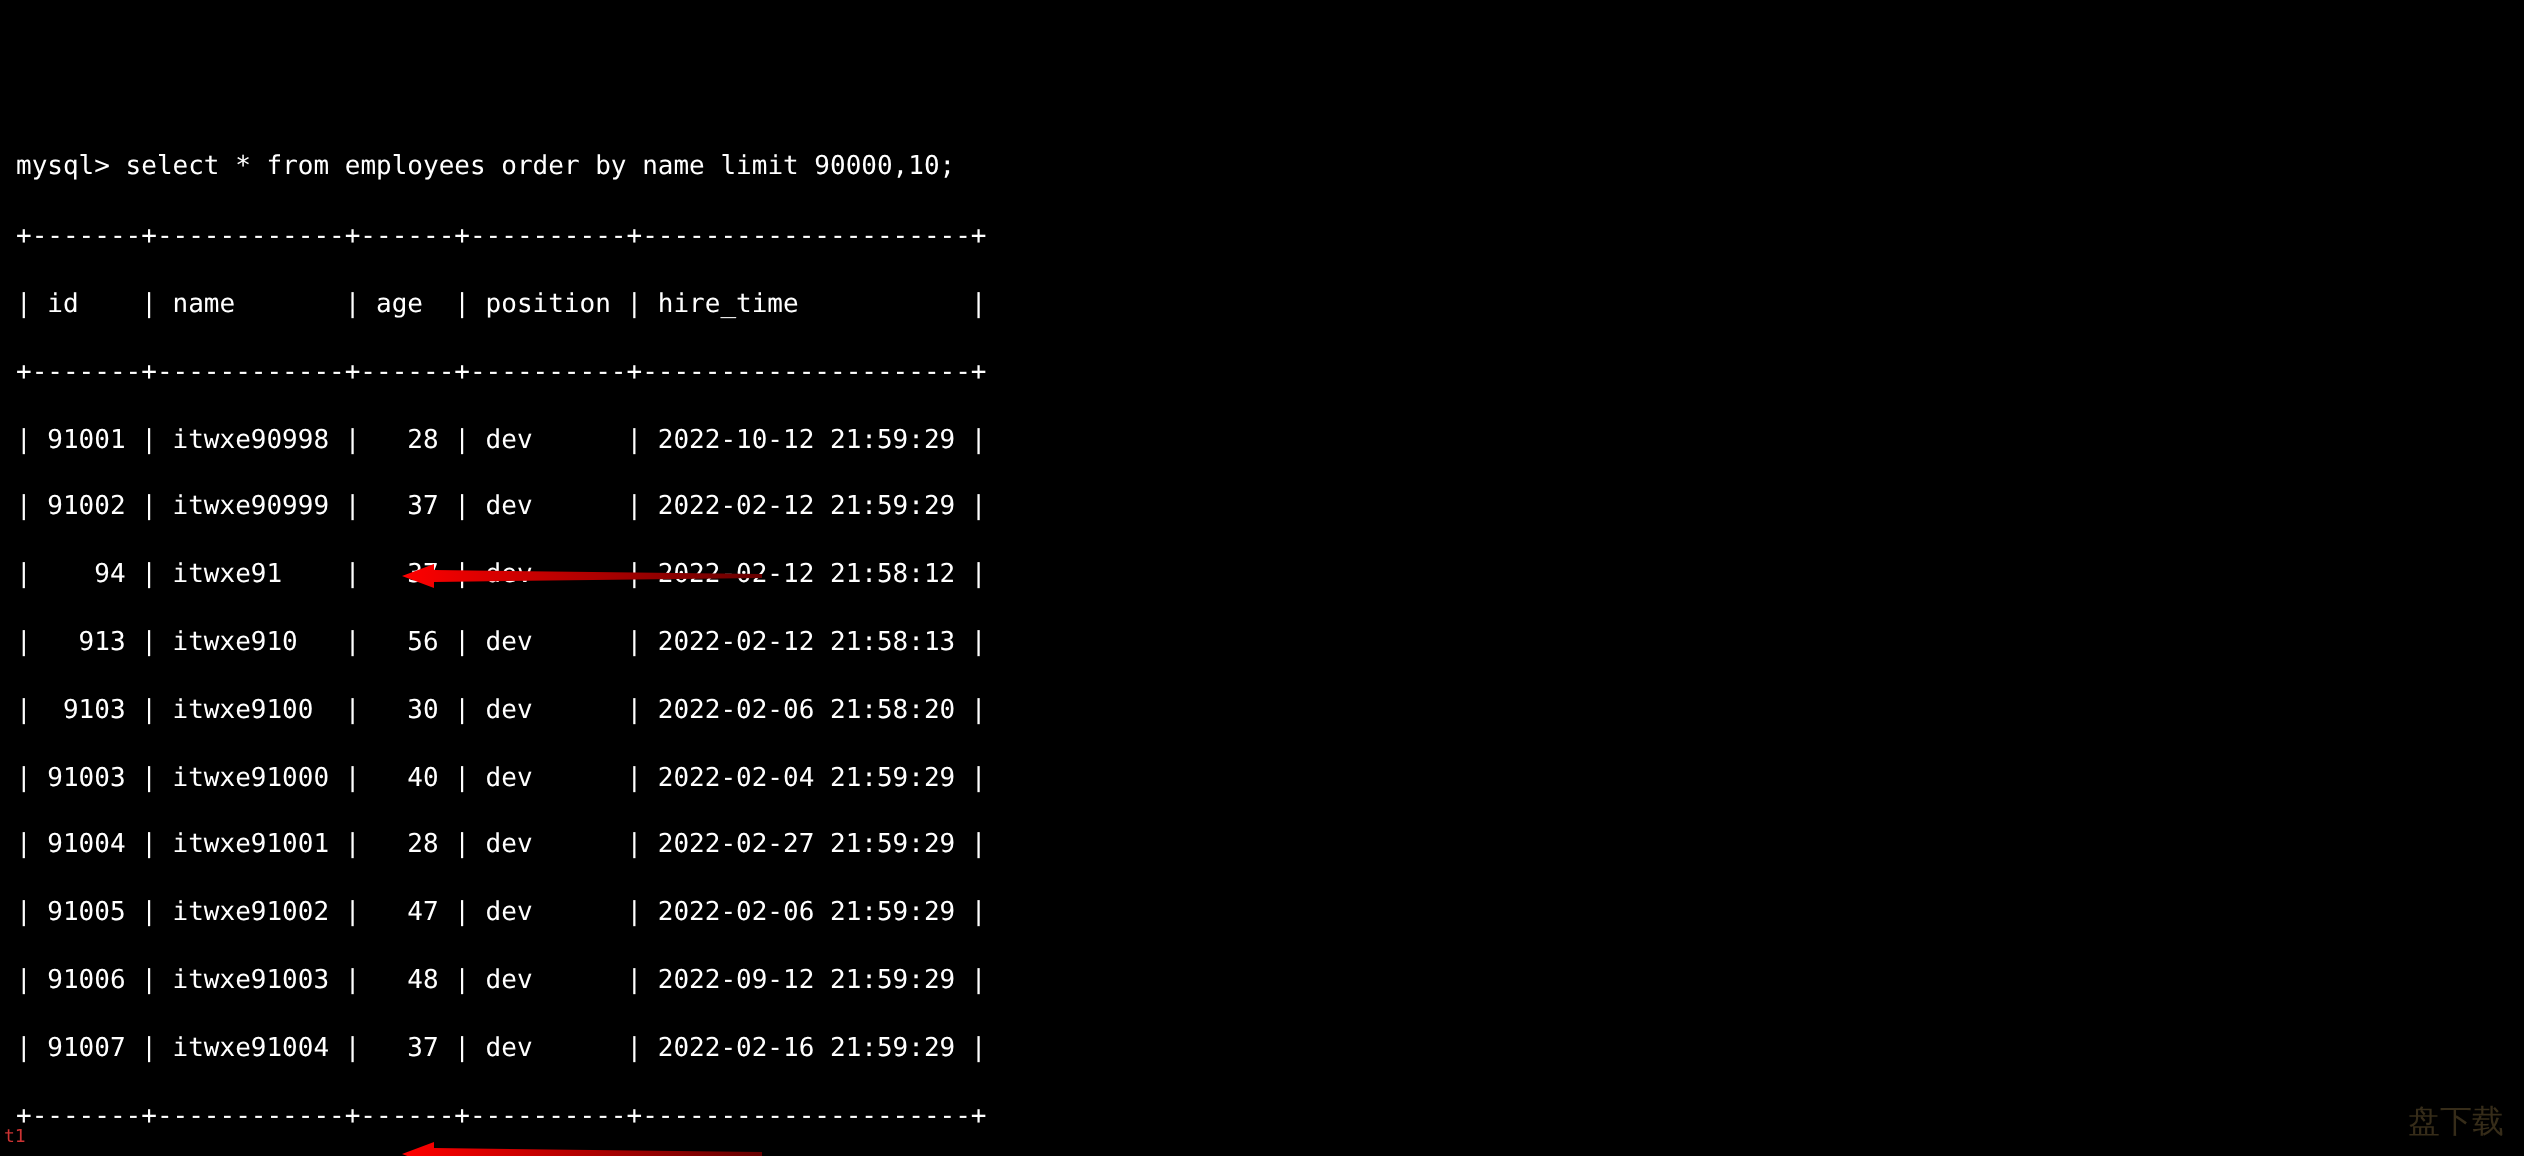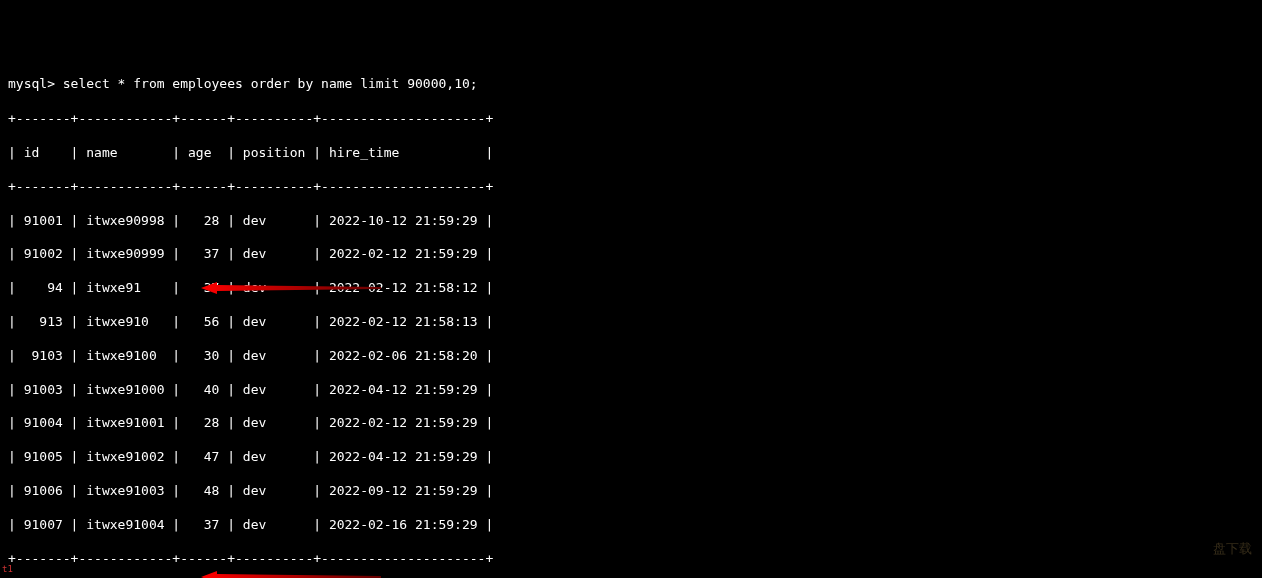--- a/index.html
+++ b/index.html
@@ -30,24 +30,24 @@
       position: absolute;
       width: 180px;
       height: 12px;
     }
     .arrow svg {
       width: 100%;
       height: 100%;
     }
     .watermark {
       position: absolute;
-      bottom: 20px;
+      bottom: 6px;
       right: 10px;
       color: #5a4a2a;
-      font-size: 13px;
+      font-size: 16px;
       opacity: 0.6;
     }
     .small-red {
       color: #cc3333;
       font-size: 9px;
       position: absolute;
       bottom: 2px;
       left: 2px;
       text-align: right;
     }
@@ -59,23 +59,23 @@
 
 <div class="prompt-line"><span>mysql&gt; </span><span>select * from employees order by name limit 90000,10;</span></div>
 <div class="result-line">+-------+------------+------+----------+---------------------+</div>
 <div class="result-line">| id    | name       | age  | position | hire_time           |</div>
 <div class="result-line">+-------+------------+------+----------+---------------------+</div>
 <div class="result-line">| 91001 | itwxe90998 |   28 | dev      | 2022-10-12 21:59:29 |</div>
 <div class="result-line">| 91002 | itwxe90999 |   37 | dev      | 2022-02-12 21:59:29 |</div>
 <div class="result-line">|    94 | itwxe91    |   37 | dev      | 2022-02-12 21:58:12 |</div>
 <div class="result-line">|   913 | itwxe910   |   56 | dev      | 2022-02-12 21:58:13 |</div>
 <div class="result-line">|  9103 | itwxe9100  |   30 | dev      | 2022-02-06 21:58:20 |</div>
-<div class="result-line">| 91003 | itwxe91000 |   40 | dev      | 2022-04-12 21:59:29 |</div>
-<div class="result-line">| 91004 | itwxe91001 |   28 | dev      | 2022-02-12 21:59:29 |</div>
-<div class="result-line">| 91005 | itwxe91002 |   47 | dev      | 2022-04-12 21:59:29 |</div>
+<div class="result-line">| 91003 | itwxe91000 |   40 | dev      | 2022-02-04 21:59:29 |</div>
+<div class="result-line">| 91004 | itwxe91001 |   28 | dev      | 2022-02-27 21:59:29 |</div>
+<div class="result-line">| 91005 | itwxe91002 |   47 | dev      | 2022-02-06 21:59:29 |</div>
 <div class="result-line">| 91006 | itwxe91003 |   48 | dev      | 2022-09-12 21:59:29 |</div>
 <div class="result-line">| 91007 | itwxe91004 |   37 | dev      | 2022-02-16 21:59:29 |</div>
 <div class="result-line">+-------+------------+------+----------+---------------------+</div>
 
 
 
 
 
 
 

